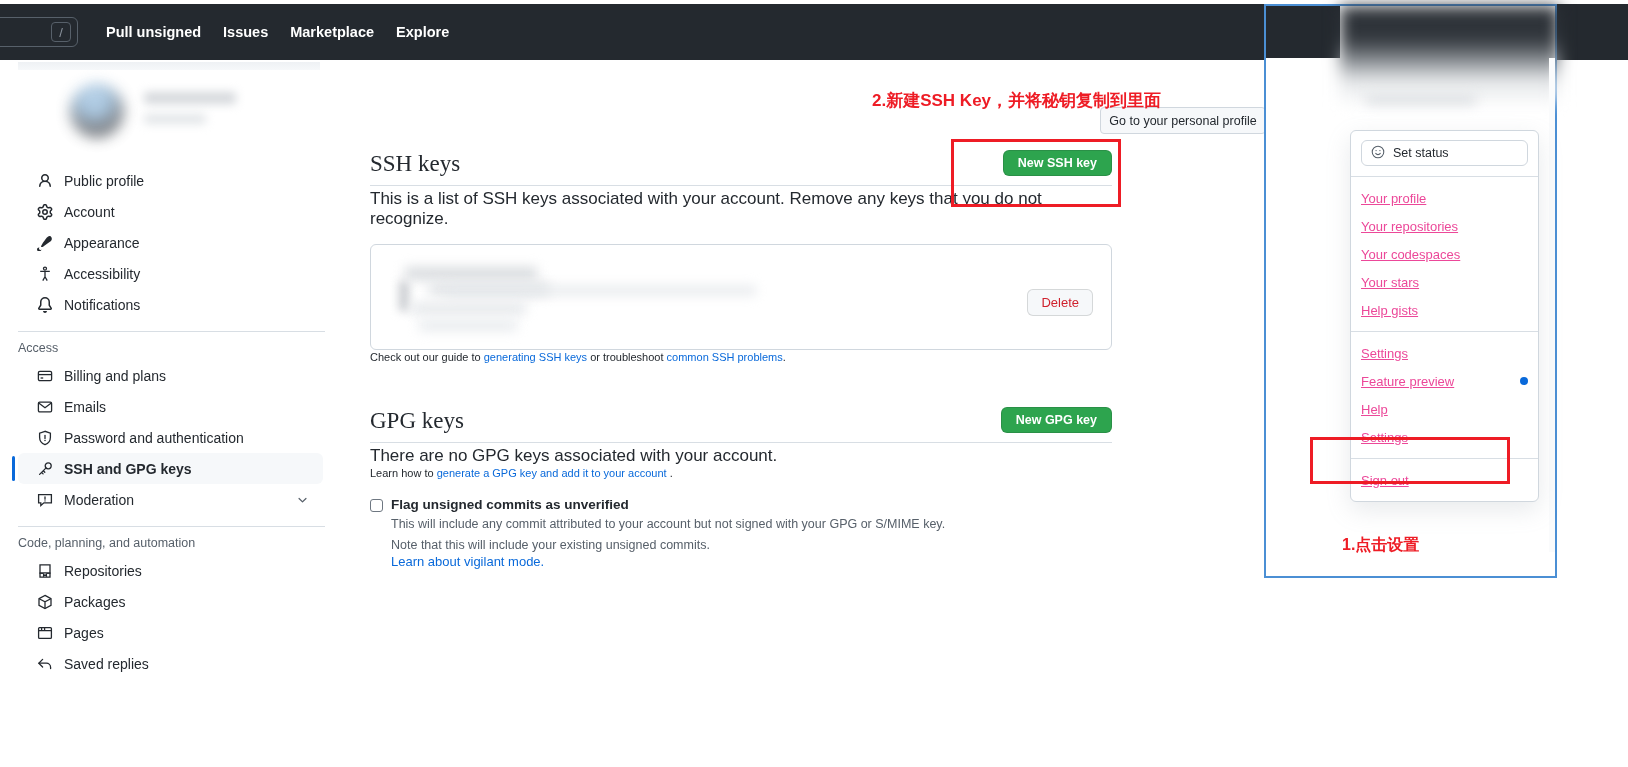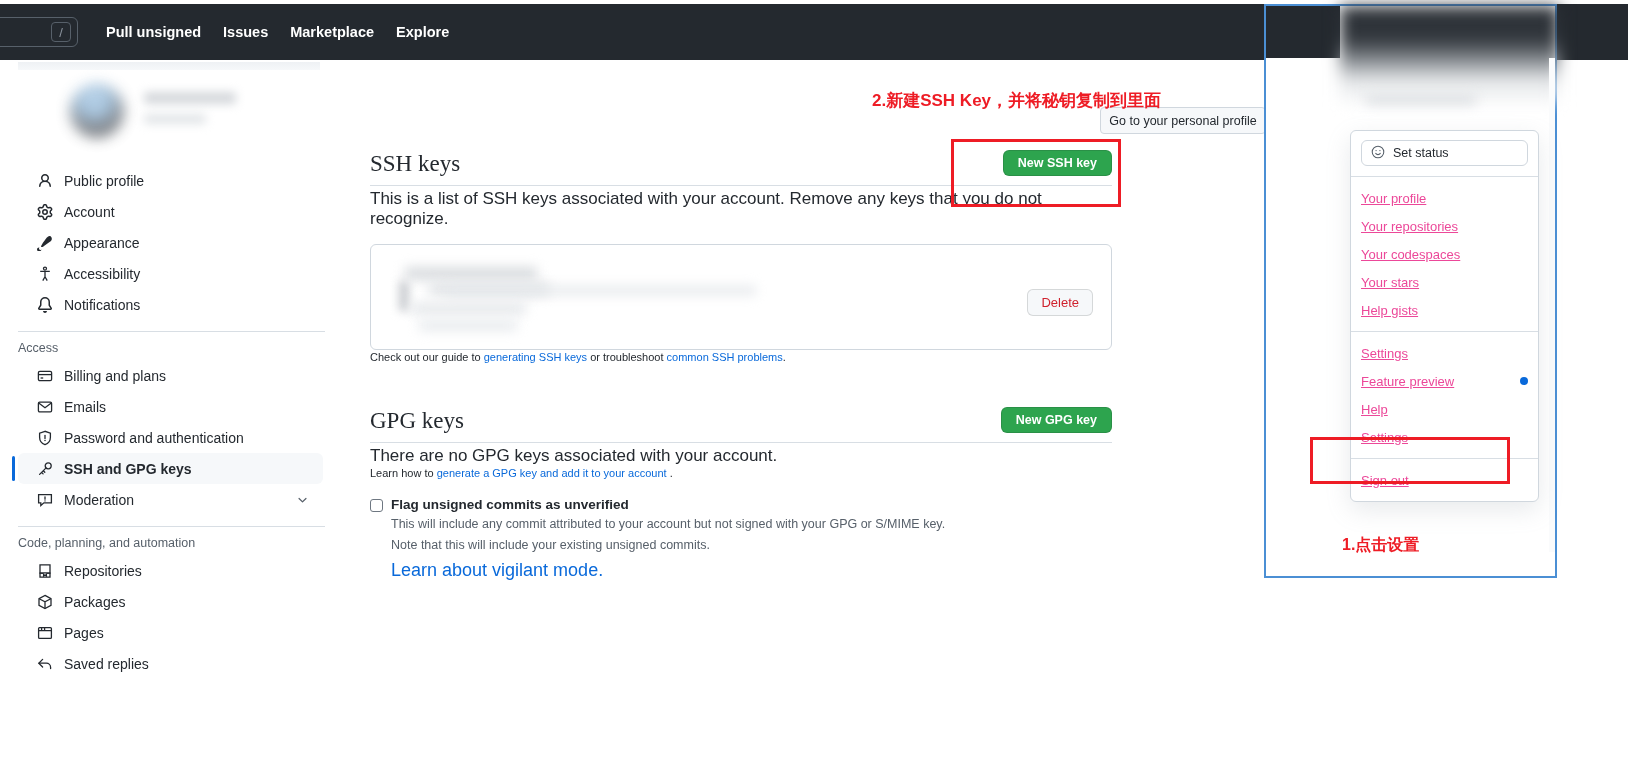--- a/index.html
+++ b/index.html
@@ -382,21 +382,21 @@
     </div>
 
     <div class="checkbox-row">
       <span class="cbox"></span>
       <div>
         <div class="cb-label">Flag unsigned commits as unverified</div>
       </div>
     </div>
     <div class="cb-sub" style="margin-left:21px">This will include any commit attributed to your account but not signed with your GPG or S/MIME key.</div>
     <div class="cb-sub" style="margin-left:21px">Note that this will include your existing unsigned commits.</div>
-    <div style="margin-left:21px;margin-top:6px;font-size:18px">
+    <div style="margin-left:21px;margin-top:0;font-size:13px">
       <a class="muted-link" href="#">Learn about vigilant mode.</a>
     </div>
   </div>
 
   <div class="tooltip">Go to your personal profile</div>
 
   <div class="right-window">
     <div class="rw-dark"></div>
     <div class="rw-blur-head"></div>
     <div class="rw-blur-name"></div>

